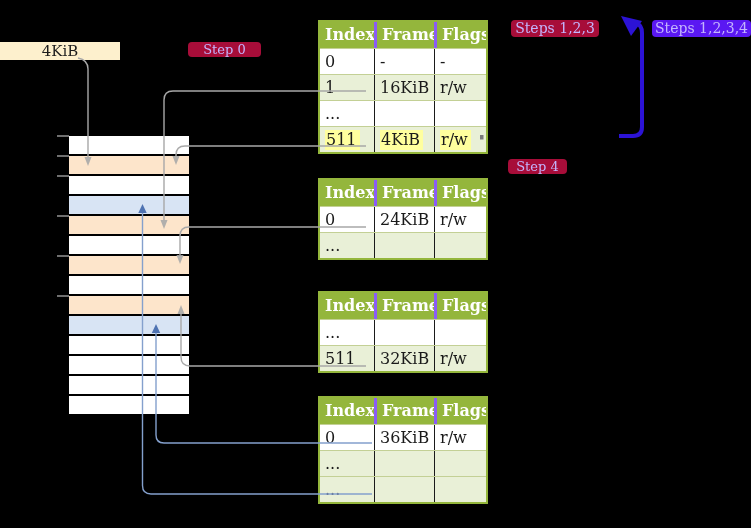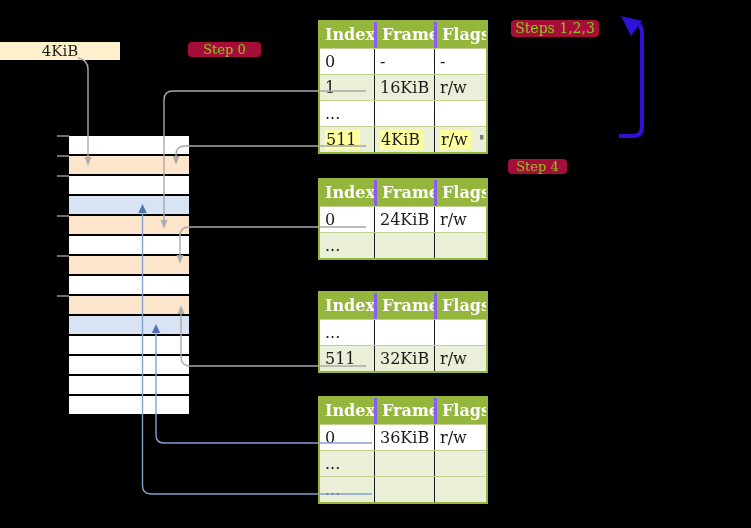--- a/index.html
+++ b/index.html
@@ -9,21 +9,21 @@
     font-family:"DejaVu Serif","Liberation Serif",serif;
   }
   
   .page-box{
     position:absolute;left:0;top:42px;width:120px;height:18px;
     background:var(--page-box-cream,#fdf0cd);color:#1c1c1c;
     font-size:15px;line-height:18px;text-align:center;
   }
   
   .badge{
-    position:absolute;color:#84cc16;text-align:center;
+    position:absolute;color:#c4b5fd;text-align:center;
     border-radius:4px;white-space:nowrap;
   }
   .badge.crimson{background:var(--badge-crimson,#a70d39);}
   .badge.violet{background:var(--badge-violet,#5a18f2);}
   #step0{left:188px;top:42px;width:73px;height:15px;font-size:13px;line-height:15px;}
   #step4{left:508px;top:159px;width:59px;height:15px;font-size:13px;line-height:15px;}
   #steps123{left:511px;top:20px;width:88px;height:17px;font-size:14px;line-height:17px;}
   #steps1234{left:652px;top:20px;width:99px;height:17px;font-size:14px;line-height:17px;}
   
   #memory-column{position:absolute;left:69px;top:136px;width:120px;}
@@ -73,20 +73,21 @@
 </style>
 </head>
 <body>
 
 <div id="stage">
 
   <div class="page-box">4KiB</div>
 
   <div class="badge crimson" id="step0">Step 0</div>
   <div class="badge crimson" id="steps123">Steps 1,2,3</div>
+  <div class="badge violet" id="steps1234">Steps 1,2,3,4</div>
   <div class="badge crimson" id="step4">Step 4</div>
 
   <div id="memory-column">
       <div class="mrow white"></div>
       <div class="mrow orange"></div>
       <div class="mrow white"></div>
       <div class="mrow blue"></div>
       <div class="mrow orange"></div>
       <div class="mrow white"></div>
       <div class="mrow orange"></div>

